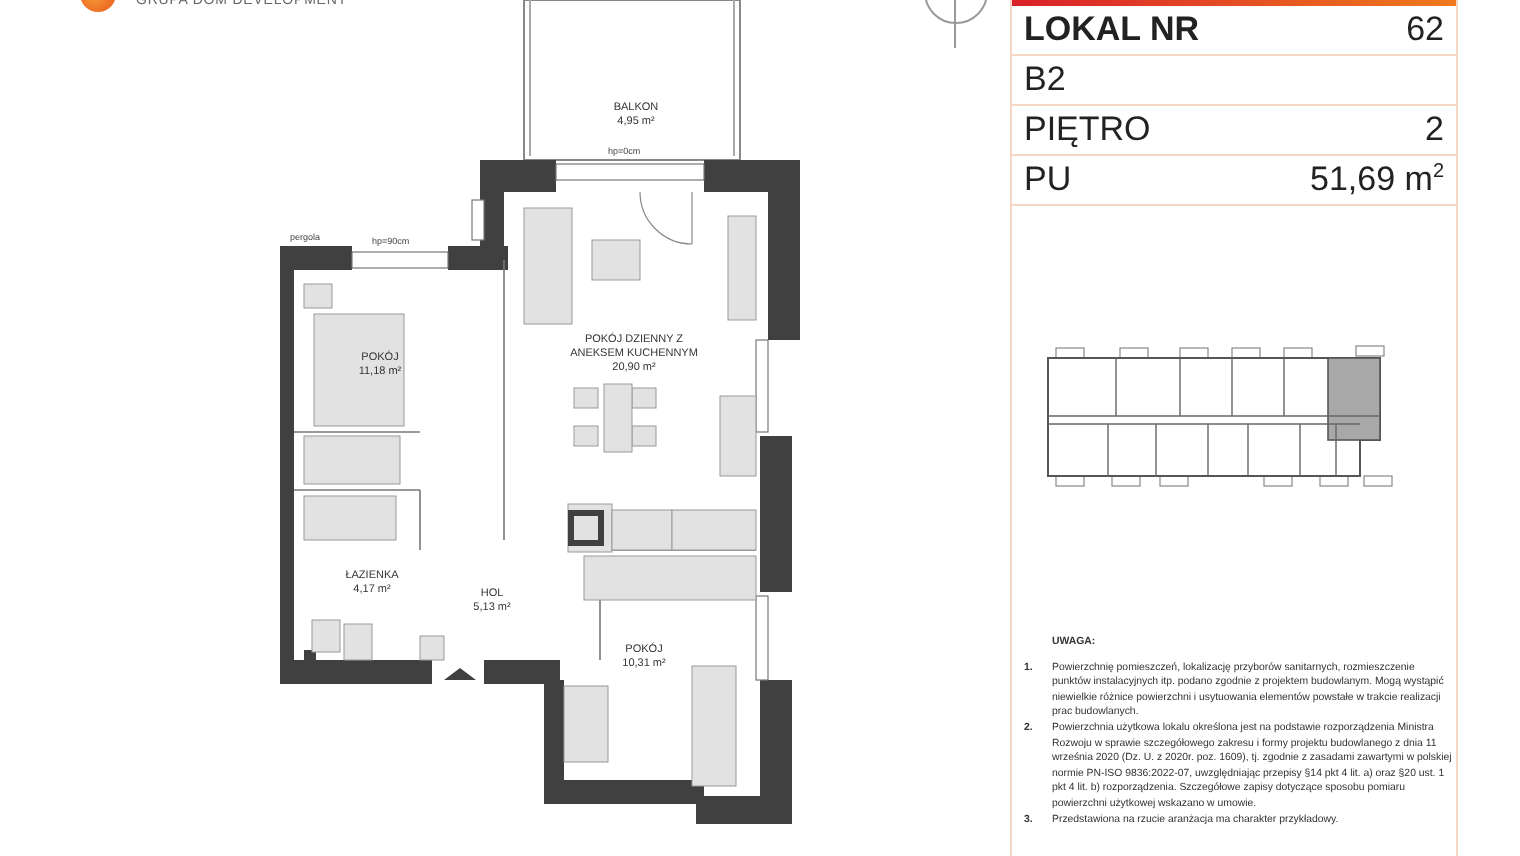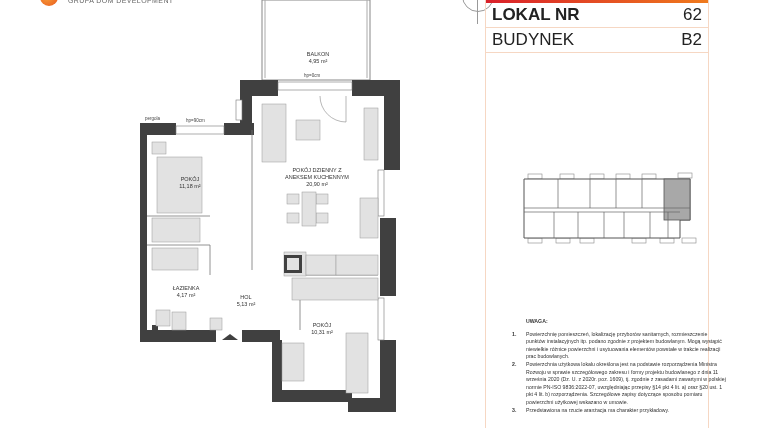--- a/index.html
+++ b/index.html
@@ -1,21 +1,21 @@
 <!DOCTYPE html>
 <html><head>
 <meta charset="utf-8">
 <style>
   html,body{margin:0;padding:0;background:#fff;}
   body{width:760px;height:428px;position:relative;overflow:hidden;font-family:"Liberation Sans",sans-serif;color:#222;}
   .logo{position:absolute;left:40px;top:-6px;width:18px;height:12px;border-radius:0 0 10px 10px;background:radial-gradient(circle at 40% 20%,#f7a23b,#e9561c);}
   .brand{position:absolute;left:68px;top:-3px;font-size:7px;letter-spacing:.4px;color:#666;}
   .compass{position:absolute;left:462px;top:-20px;width:30px;height:30px;border:1px solid #999;border-radius:50%;}
   .compass-line{position:absolute;left:477px;top:0;width:1px;height:24px;background:#999;}
-  .panel{position:absolute;left:485px;top:0;width:222px;height:428px;border-left:1px solid #f6d7c3;border-right:1px solid #f6d7c3;}
+  .panel{position:absolute;left:505px;top:0;width:222px;height:428px;border-left:1px solid #f6d7c3;border-right:1px solid #f6d7c3;}
   .panel-top{height:3px;background:linear-gradient(90deg,#d9202a,#ef7a1c);}
   .row{height:24px;border-bottom:1px solid #f6d7c3;display:flex;justify-content:space-between;align-items:center;padding:0 6px 0 6px;font-size:17px;}
   .row .k.bold{font-weight:bold;}
   .row sup{font-size:10px;}
   .plan-mini{position:absolute;left:520px;top:172px;width:180px;height:74px;}
   .notes{position:absolute;left:512px;top:318px;width:215px;font-size:5.2px;line-height:7.6px;color:#333;}
   .notes .title{font-weight:bold;margin-left:14px;margin-bottom:5px;}
   .note{display:flex;}
   .note .n{width:14px;font-weight:bold;flex:none;}
   .fp{position:absolute;left:0;top:0;}
@@ -134,22 +134,29 @@
   <div>10,31 m²</div>
 </div>
 
 <div class="panel">
   <div class="panel-top"></div>
   <div class="row">
     <span class="k bold">LOKAL NR</span>
     <span>62</span>
   </div>
   <div class="row">
-    <span class="k">BUDYNEK</span>
     <span>B2</span>
+  </div>
+  <div class="row">
+    <span class="k">PIĘTRO</span>
+    <span>2</span>
+  </div>
+  <div class="row">
+    <span class="k">PU</span>
+    <span><span>51,69 m</span><sup>2</sup></span>
   </div>
   <div class="row" style="border-bottom:none;"></div>
 </div>
 
 <svg class="plan-mini" viewBox="0 0 180 74">
   <g fill="#fff" stroke="#888" stroke-width=".6">
     <rect x="8" y="2" width="14" height="5"></rect>
       <rect x="40" y="2" width="14" height="5"></rect>
     <rect x="70" y="2" width="14" height="5"></rect>
       <rect x="96" y="2" width="14" height="5"></rect>

